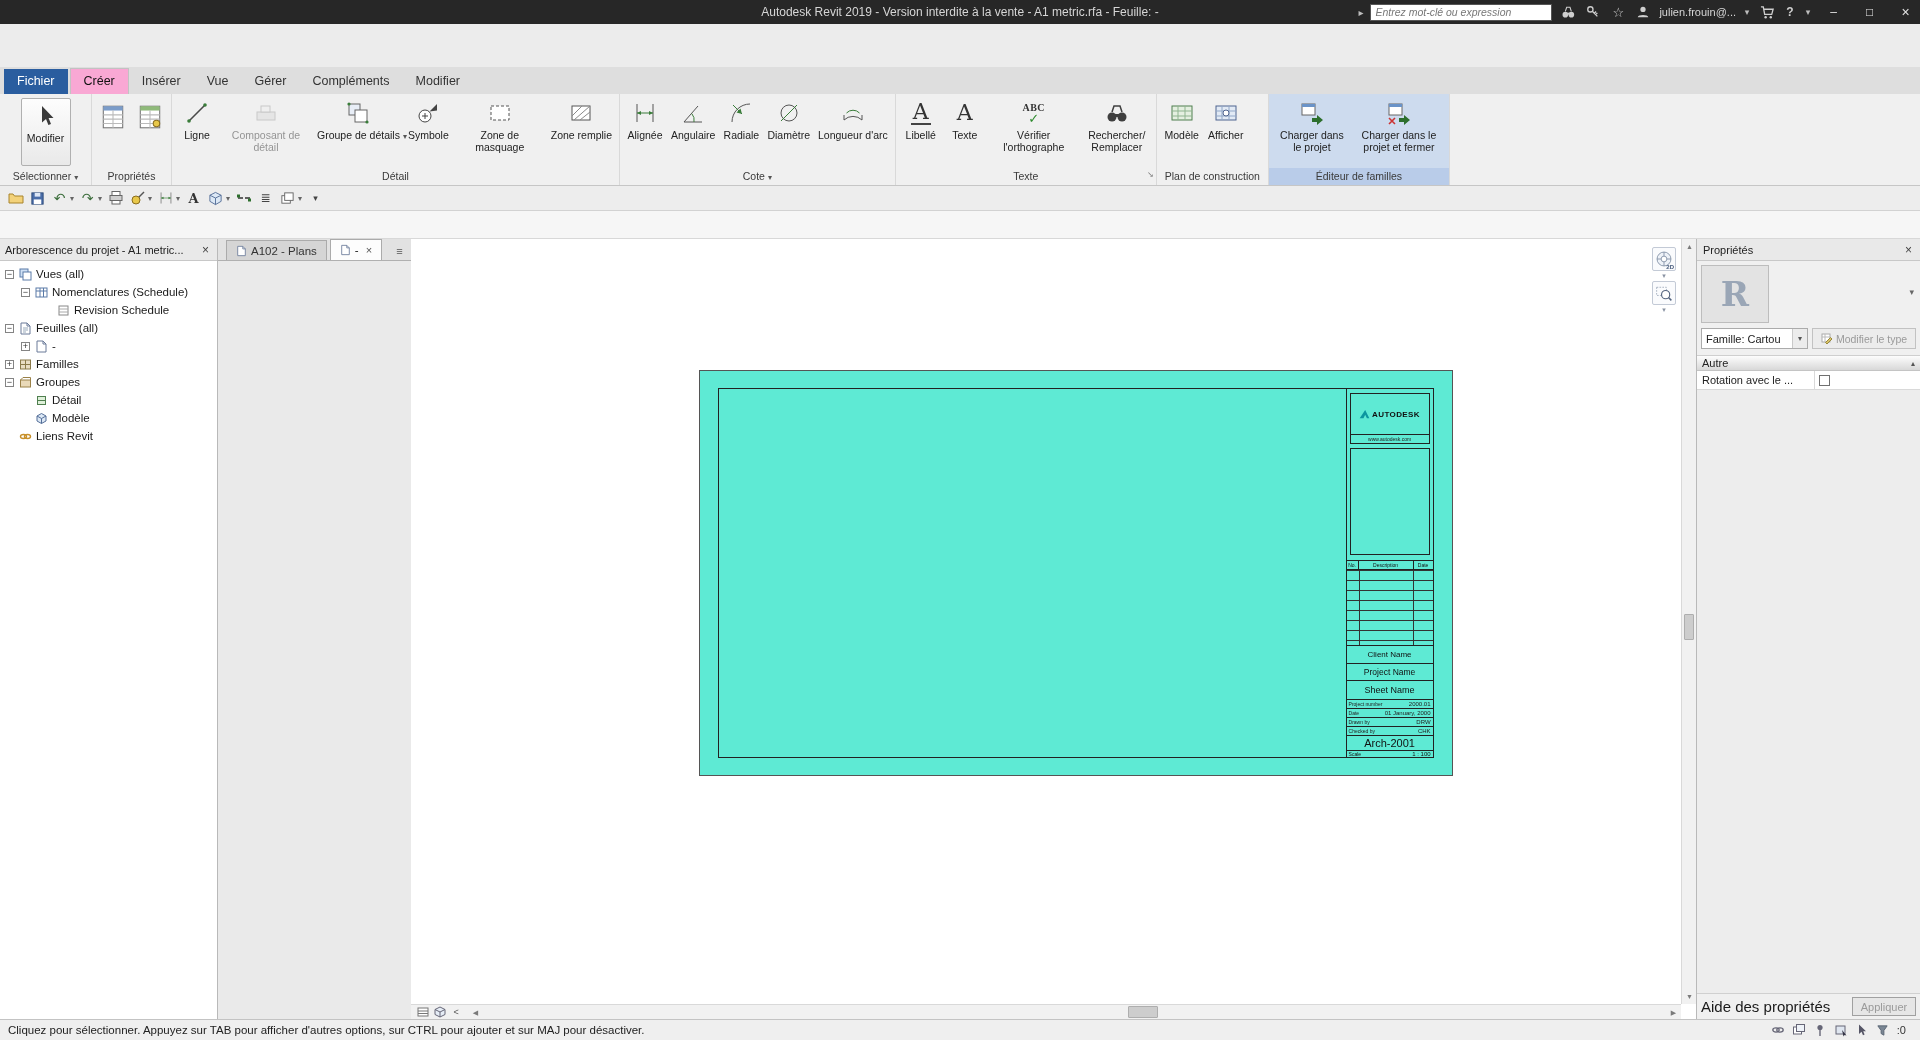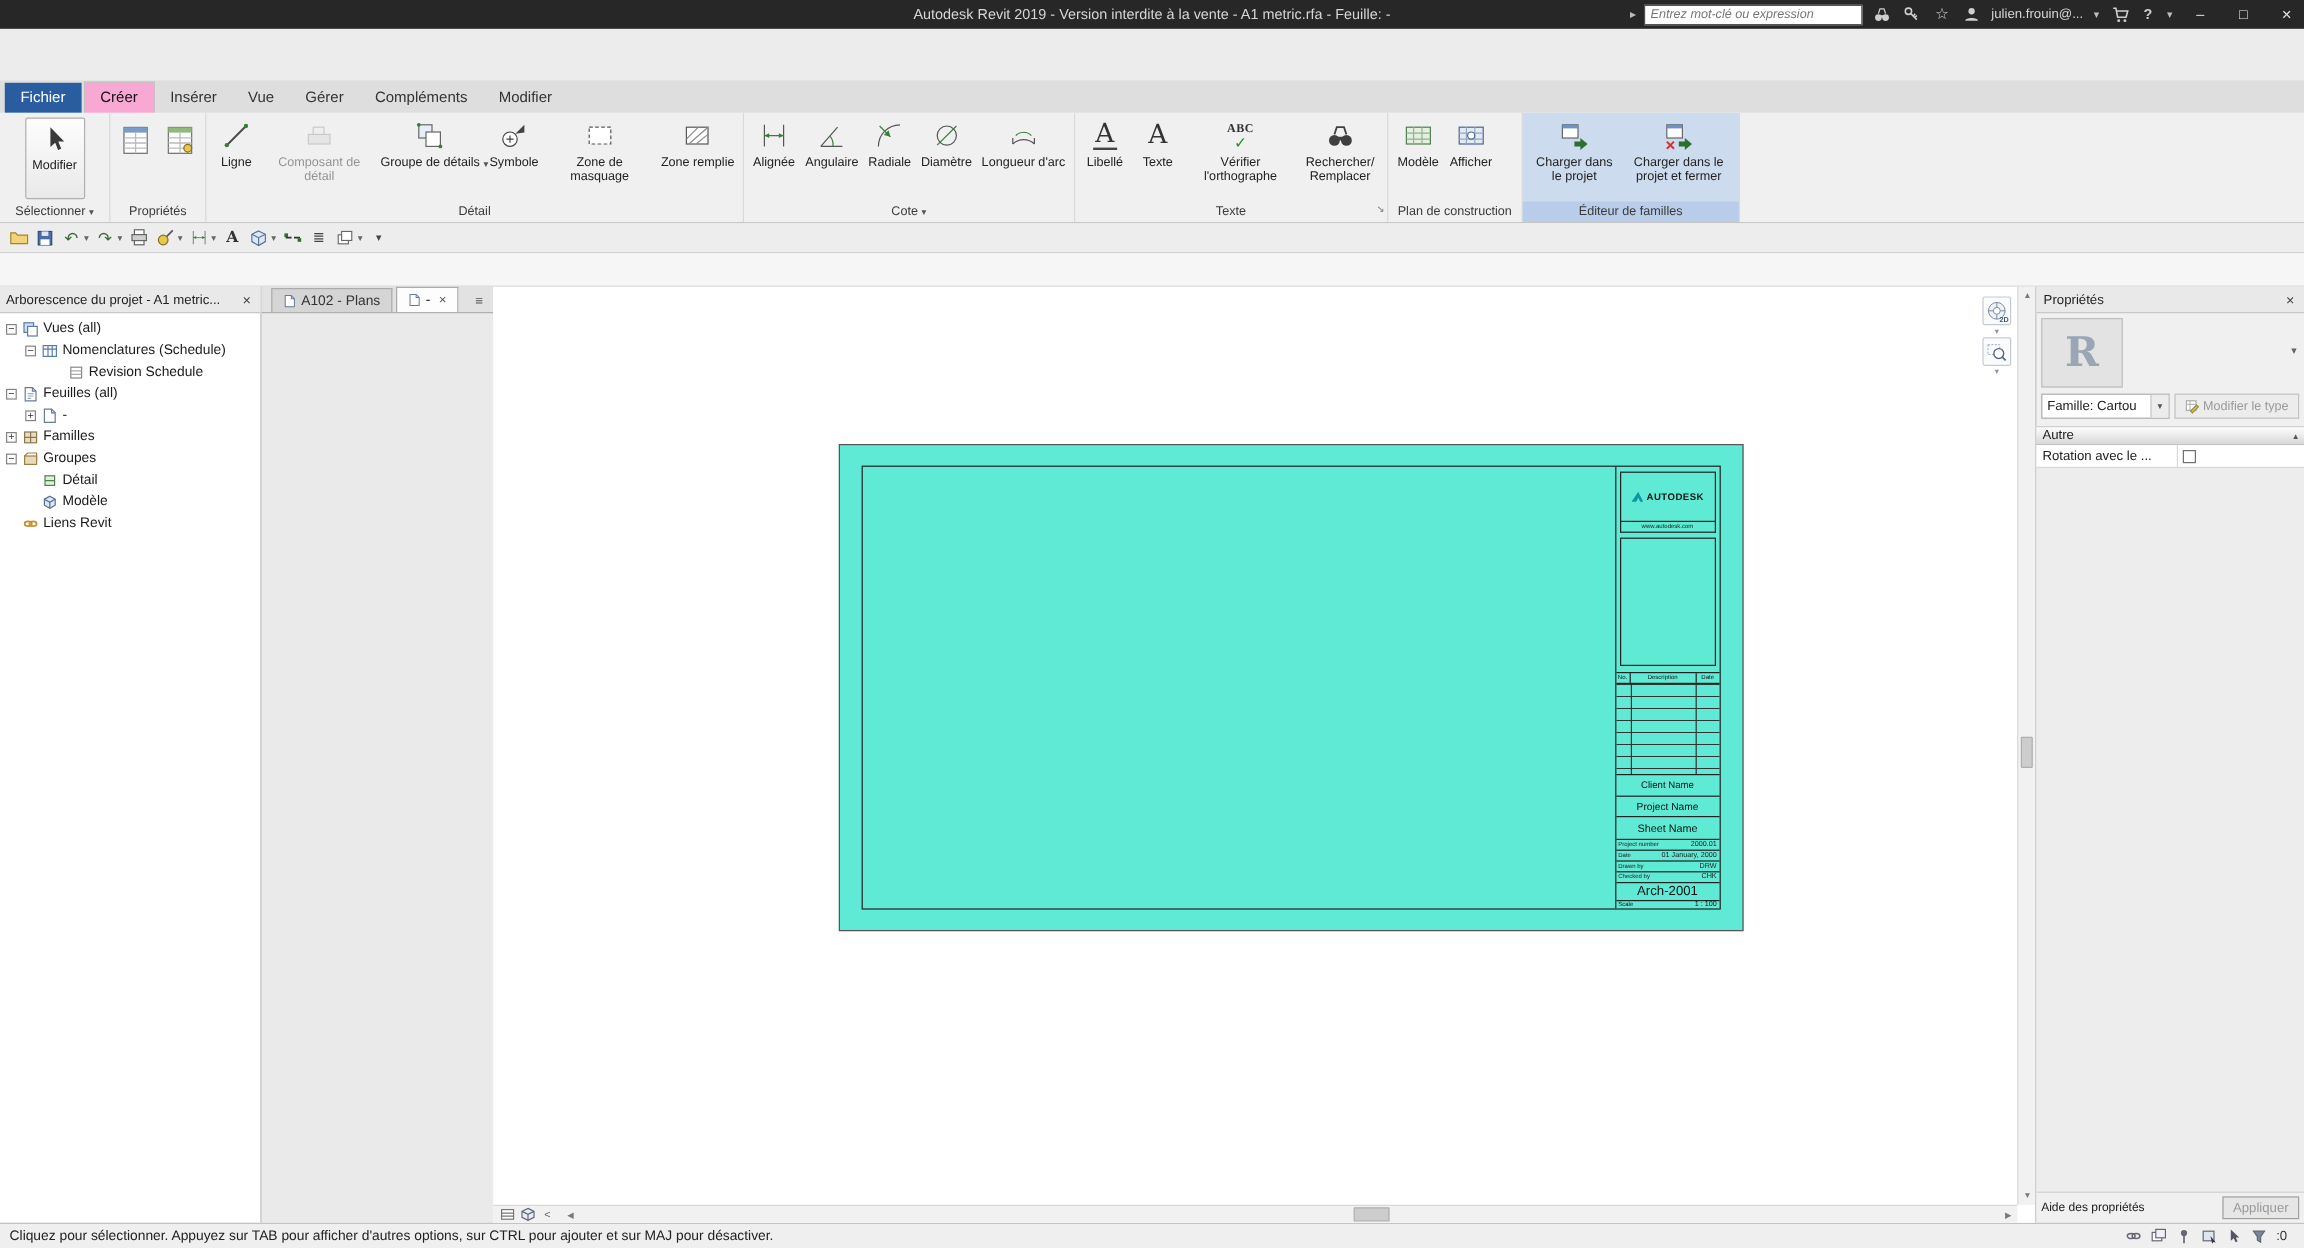--- a/index.html
+++ b/index.html
@@ -155,21 +155,21 @@
   .rp-edittype{width:104px;height:21px;border:1px solid #c2c2c2;background:#ececec;display:flex;align-items:center;justify-content:center;gap:3px;font-size:10.5px;color:#9a9a9a;white-space:nowrap;}
   .rp-section{height:16px;margin-top:3px;background:linear-gradient(#fdfdfd,#d8d8d8);border-top:1px solid #cfcfcf;border-bottom:1px solid #c4c4c4;display:flex;align-items:center;font-size:11px;color:#222;padding:0 5px;}
   .rp-section .s{flex:1;}
   .sec-caret{font-size:8px;color:#555;}
   .rp-row{height:19px;display:flex;background:#fff;border-bottom:1px solid #d9d9d9;}
   .rp-cell-label{width:118px;border-right:1px solid #d9d9d9;font-size:11px;display:flex;align-items:center;padding-left:5px;white-space:nowrap;overflow:hidden;}
   .rp-cell-value{flex:1;display:flex;align-items:center;padding-left:4px;}
   .checkbox{width:11px;height:11px;border:1px solid #707070;background:#fff;}
   .rp-fill{flex:1;background:#ededed;}
   .rp-bottom{height:26px;display:flex;align-items:center;padding:0 4px;background:#f0f0f0;border-top:1px solid #d0d0d0;}
-  .rp-help{font-size:10px;color:#1a1a1a;flex:1;white-space:nowrap;}
+  .rp-help{font-size:15px;color:#1a1a1a;flex:1;white-space:nowrap;}
   .rp-apply{width:64px;height:19px;border:1px solid #a0a0a0;background:#e6e6e6;color:#9a9a9a;font-size:11px;display:flex;align-items:center;justify-content:center;}
 
   
   .statusbar{height:21px;background:#efefef;border-top:1px solid #c3c3c3;display:flex;align-items:center;padding:0 8px;flex:0 0 auto;}
   .sb-msg{font-size:11.5px;color:#222;white-space:nowrap;overflow:hidden;flex:1;}
   .sb-right{display:flex;align-items:center;gap:7px;padding-right:6px;}
   .sbi{width:14px;height:14px;display:flex;align-items:center;justify-content:center;}
   .sb-count{font-size:11px;color:#333;}
 </style>
 </head>

